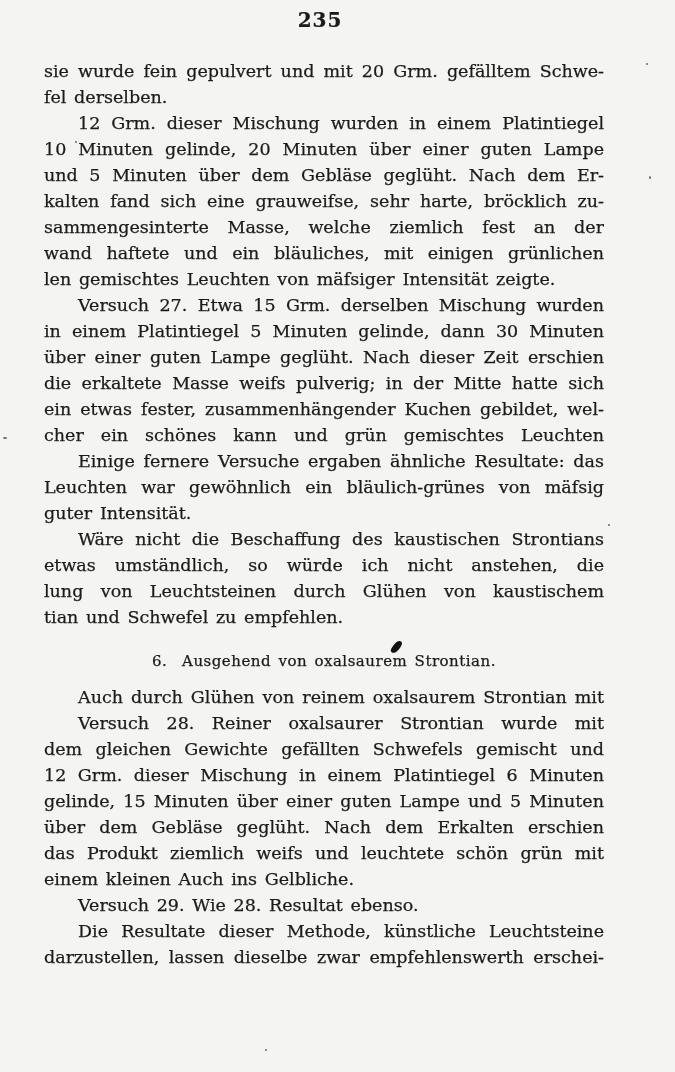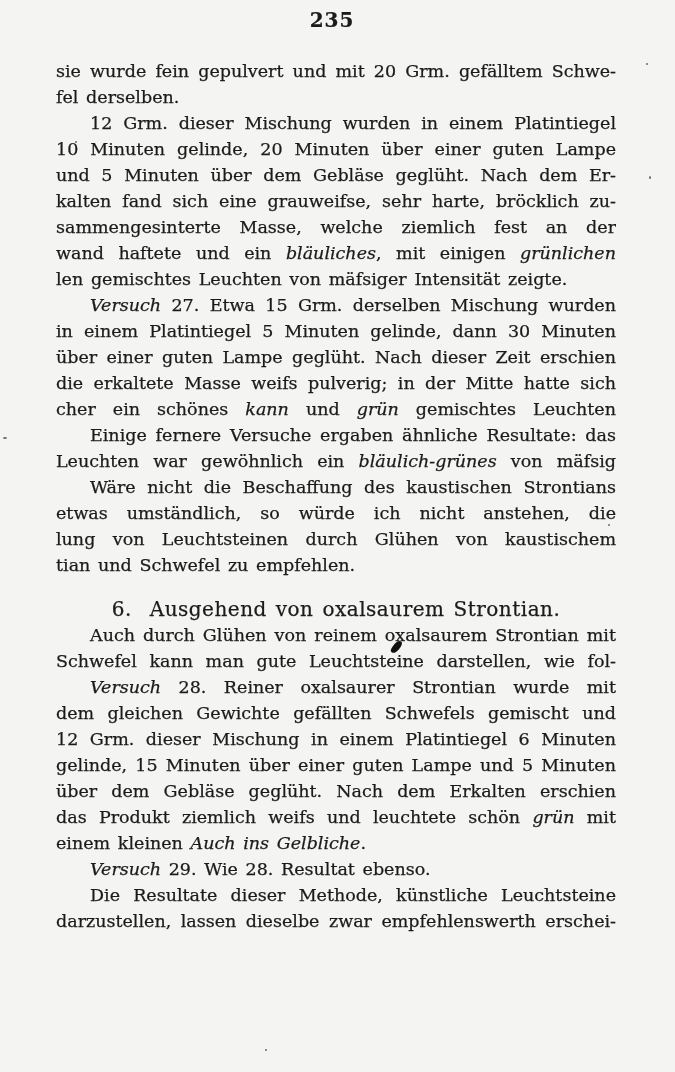--- a/index.html
+++ b/index.html
@@ -9,58 +9,58 @@
     font-family:"DejaVu Serif","Liberation Serif",serif;
     color:#1b1b1b;
     overflow:hidden;
     position:relative;
   }
   .page{
     position:absolute;inset:0;
   }
   .page-number{
     position:absolute;
-    top:8px;left:52px;width:560px;
+    top:8px;left:40px;width:560px;
     text-align:center;
     font-size:20px;
     font-weight:bold;
     letter-spacing:1px;
     -webkit-text-stroke:0.2px #1b1b1b;
   }
   .text-block{
     position:absolute;
-    top:58px;left:56px;width:560px;
+    top:58px;left:44px;width:560px;
     font-size:17.5px;
     word-spacing:0.12em;
     -webkit-text-stroke:0.25px #1b1b1b;
   }
   .line{
     height:26px;
     line-height:26px;
     text-align:justify;
     text-align-last:justify;
     white-space:normal;
     overflow:hidden;
   }
   .line.end{
     text-align-last:left;
   }
   .line.indent{
     padding-left:34px;
   }
   .line.heading{
     margin-top:18px;
-    margin-bottom:0;
+    margin-bottom:10px;
     text-align:center;
     text-align-last:center;
-    font-size:20px;
+    font-size:15px;
     padding-left:0;
     letter-spacing:0.5px;
   }
-  .it{font-style:italic;margin-top:17px;}
+  .it{margin-top:17px;}
   .ink-blot{
     position:absolute;
     left:393px;top:640px;
     width:7px;height:14px;
     background:#111;
     border-radius:60% 40% 70% 30%;
     transform:rotate(32deg);
   }
   .speck{
     position:absolute;
@@ -86,30 +86,31 @@
       <div class="line"><span>10 Minuten gelinde, 20 Minuten über einer guten Lampe</span></div>
       <div class="line"><span>und 5 Minuten über dem Gebläse geglüht. Nach dem Er-</span></div>
       <div class="line"><span>kalten fand sich eine grauweifse, sehr harte, bröcklich zu-</span></div>
       <div class="line"><span>sammengesinterte Masse, welche ziemlich fest an der Tiegel-</span></div>
       <div class="line"><span>wand haftete und ein </span><span class="it">bläuliches</span><span>, mit einigen </span><span class="it">grünlichen</span></div>
       <div class="line end"><span>len gemischtes Leuchten von mäfsiger Intensität zeigte.</span></div>
       <div class="line indent"><span class="it">Versuch</span><span> 27. Etwa 15 Grm. derselben Mischung wurden</span></div>
       <div class="line"><span>in einem Platintiegel 5 Minuten gelinde, dann 30 Minuten</span></div>
       <div class="line"><span>über einer guten Lampe geglüht. Nach dieser Zeit erschien</span></div>
       <div class="line"><span>die erkaltete Masse weifs pulverig; in der Mitte hatte sich</span></div>
+      <div class="line"><span>ein etwas fester, zusammenhängender Kuchen gebildet, wel-</span></div>
       <div class="line end"><span>cher ein schönes </span><span class="it">kann</span><span> und </span><span class="it">grün</span><span> gemischtes Leuchten zeigte.</span></div>
       <div class="line indent"><span>Einige fernere Versuche ergaben ähnliche Resultate: das</span></div>
       <div class="line"><span>Leuchten war gewöhnlich ein </span><span class="it">bläulich-grünes</span><span> von mäfsig</span></div>
+      <div class="line end"><span>guter Intensität.</span></div>
       <div class="line indent"><span>Wäre nicht die Beschaffung des kaustischen Strontians</span></div>
       <div class="line"><span>etwas umständlich, so würde ich nicht anstehen, die Herstel-</span></div>
       <div class="line"><span>lung von Leuchtsteinen durch Glühen von kaustischem Stron-</span></div>
       <div class="line end"><span>tian und Schwefel zu empfehlen.</span></div>
       <div class="line heading"><span>6.&nbsp;&nbsp;Ausgehend von oxalsaurem Strontian.</span></div>
       <div class="line indent"><span>Auch durch Glühen von reinem oxalsaurem Strontian mit</span></div>
-      <div class="line"><span>Schwefel kann man gute Leuchtsteine darstellen, wie fol-</span></div>
       <div class="line indent"><span class="it">Versuch</span><span> 28. Reiner oxalsaurer Strontian wurde mit</span></div>
       <div class="line"><span>dem gleichen Gewichte gefällten Schwefels gemischt und</span></div>
       <div class="line"><span>12 Grm. dieser Mischung in einem Platintiegel 6 Minuten</span></div>
       <div class="line"><span>gelinde, 15 Minuten über einer guten Lampe und 5 Minuten</span></div>
       <div class="line"><span>über dem Gebläse geglüht. Nach dem Erkalten erschien</span></div>
       <div class="line"><span>das Produkt ziemlich weifs und leuchtete schön </span><span class="it">grün</span><span> mit</span></div>
       <div class="line end"><span>einem kleinen </span><span class="it">Auch ins Gelbliche</span><span>.</span></div>
       <div class="line indent end"><span class="it">Versuch</span><span> 29. Wie 28. Resultat ebenso.</span></div>
       <div class="line indent"><span>Die Resultate dieser Methode, künstliche Leuchtsteine</span></div>
       <div class="line"><span>darzustellen, lassen dieselbe zwar empfehlenswerth erschei-</span></div>

